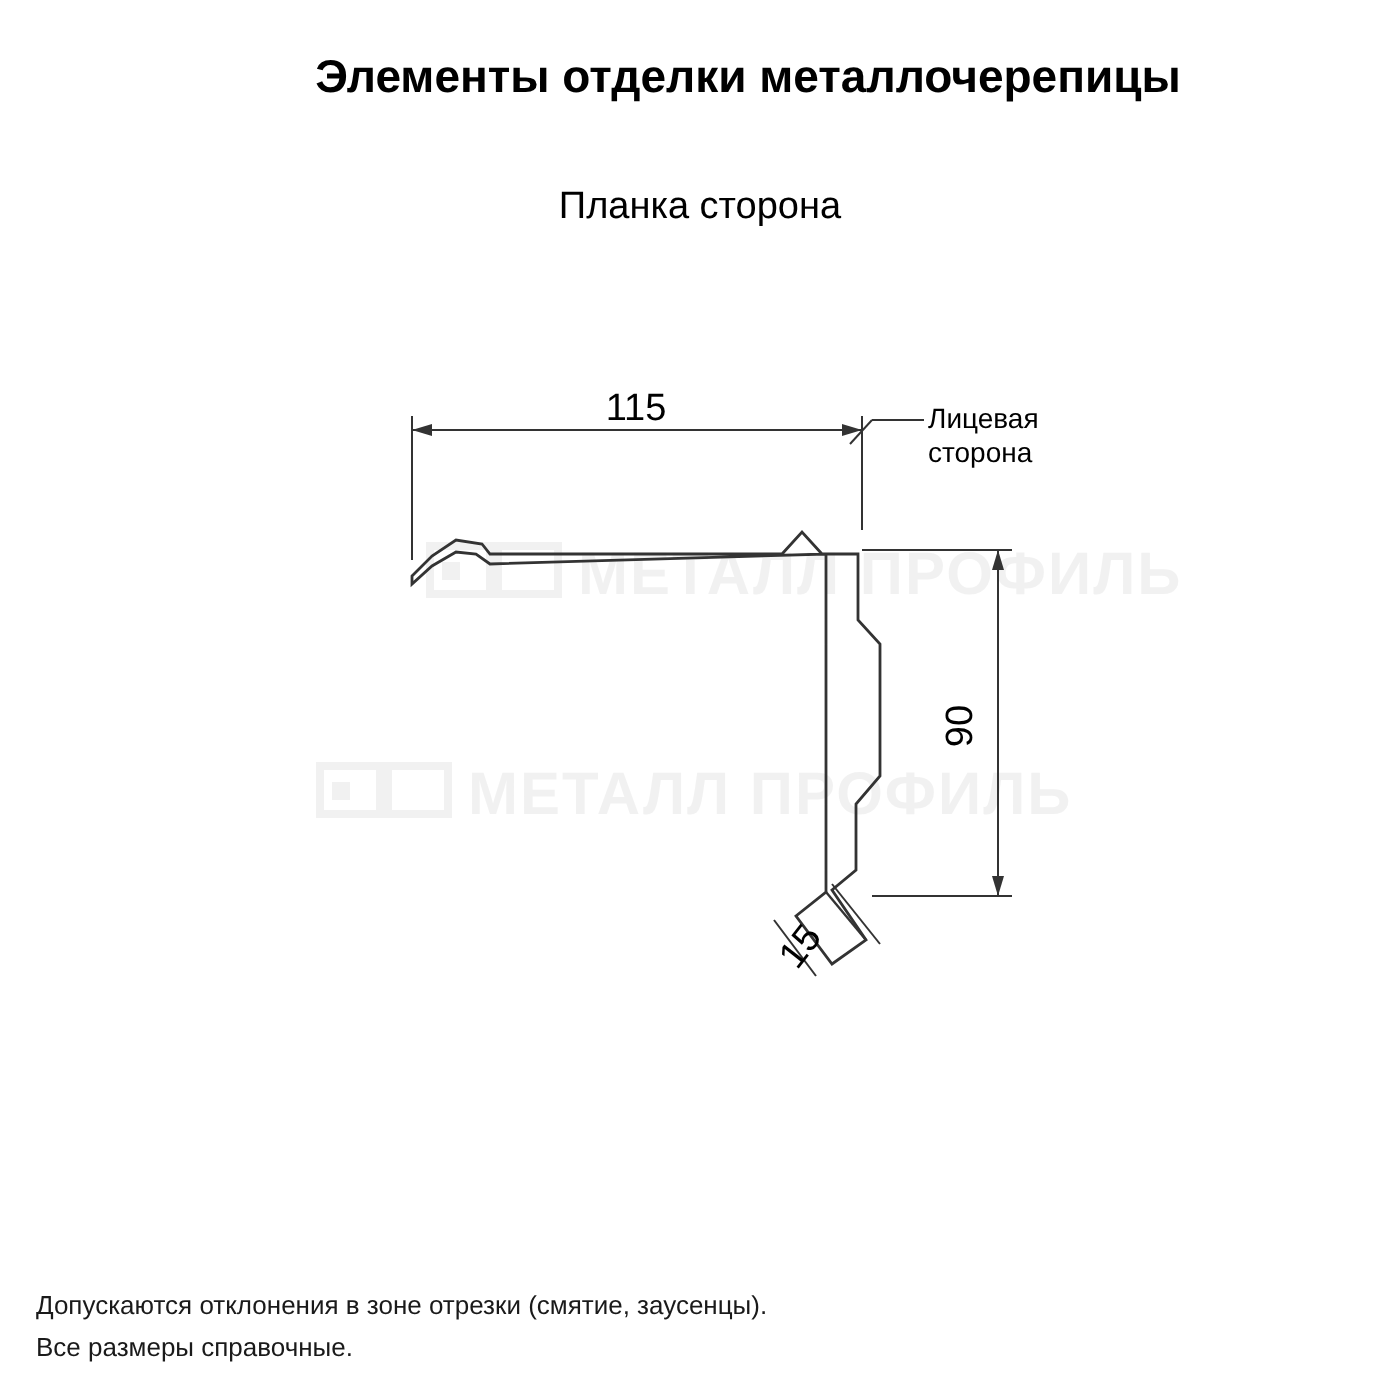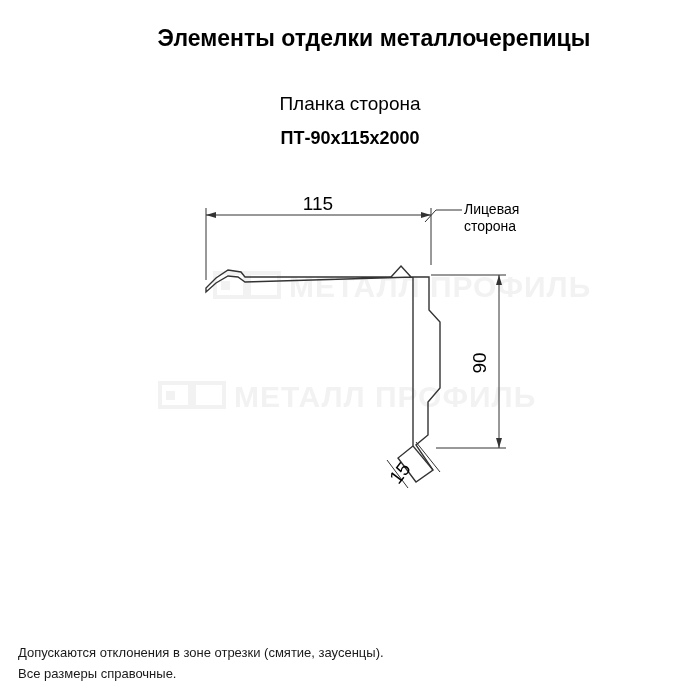--- a/index.html
+++ b/index.html
@@ -90,21 +90,20 @@
   }
 </style>
 </head>
 <body>
 
 <div class="page">
 
   <div class="title-block">
     <h1 class="main-title">Элементы отделки металлочерепицы</h1>
     <p class="sub-title">Планка сторона</p>
-    <p class="code-title">ПТ-90х115х2000</p>
   </div>
 
   <div class="watermark">
     <svg width="700" height="360" viewBox="0 0 700 360">
       <g opacity="0.13" fill="#9a9a9a">
 
         <g transform="translate(215,95)">
           <rect x="0" y="8" width="30" height="24" fill="none" stroke="#9a9a9a" stroke-width="4"></rect>
           <rect x="6" y="16" width="9" height="9" fill="#9a9a9a"></rect>
           <rect x="34" y="8" width="30" height="24" fill="none" stroke="#9a9a9a" stroke-width="4"></rect>

